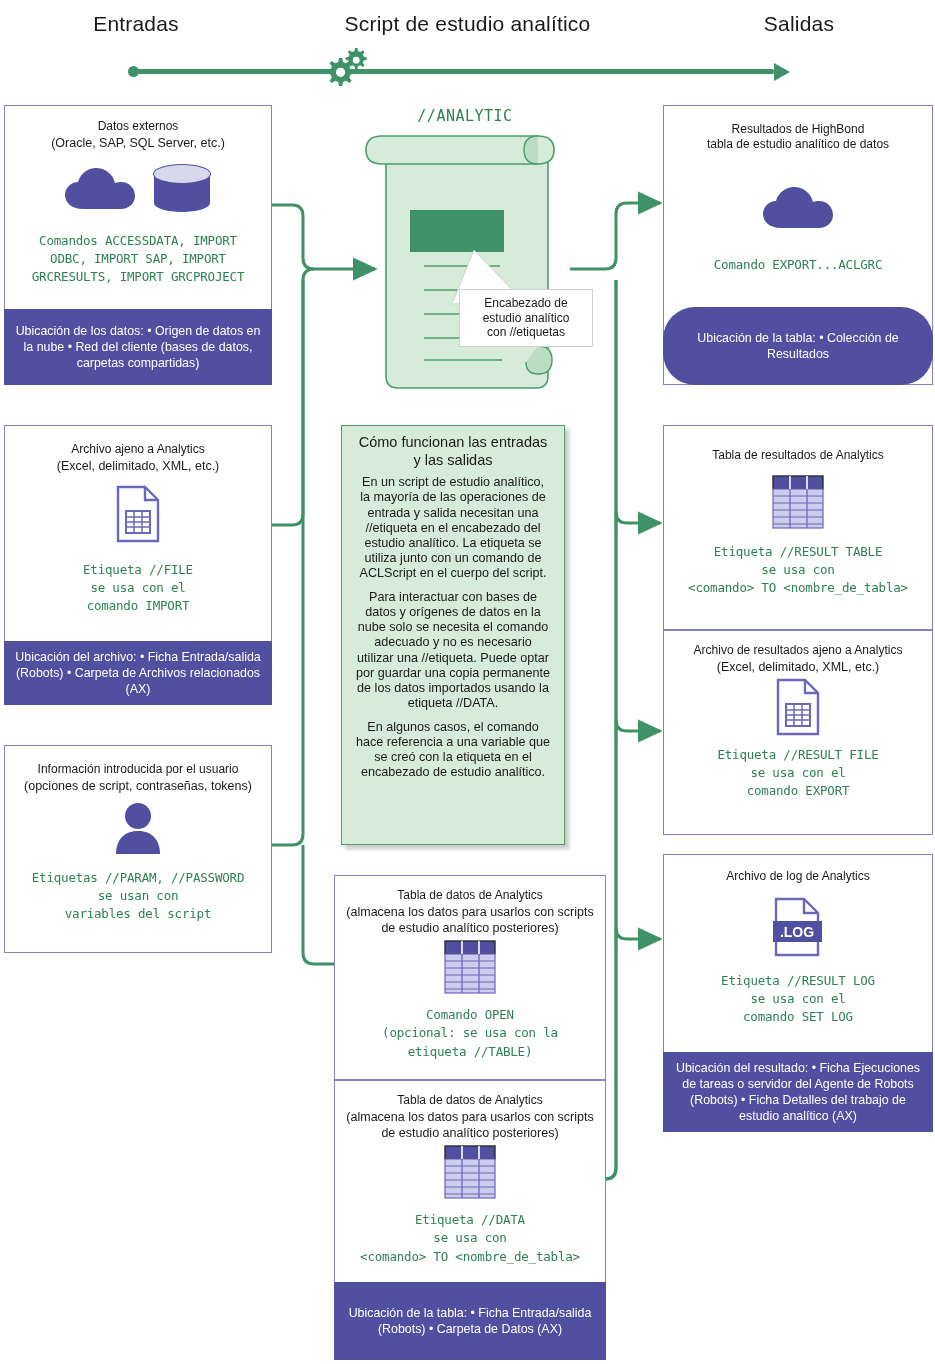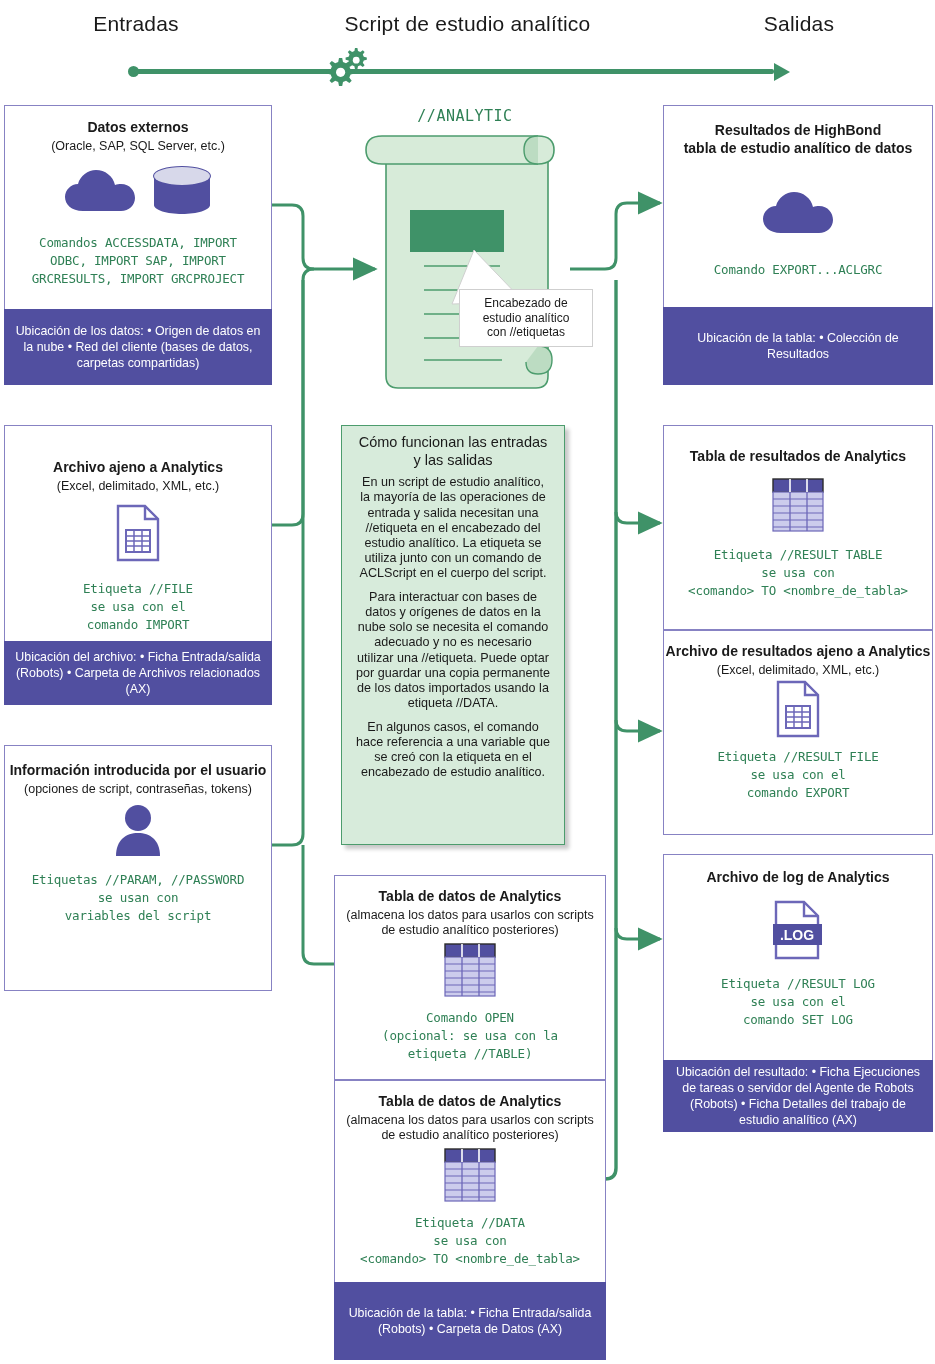--- a/index.html
+++ b/index.html
@@ -9,21 +9,21 @@
   
   .col-head{font-size:21px;color:#1a1a1a;text-align:center;font-weight:400;letter-spacing:.2px;}
 
   
   .bar-line{background:#3f9268;height:5px;border-radius:2px;}
   .bar-dot{width:11px;height:11px;border-radius:50%;background:#3f9268;}
   .bar-head{width:0;height:0;border-left:16px solid #3f9268;border-top:9px solid transparent;border-bottom:9px solid transparent;}
 
   
   .card{background:#ffffff;border:1px solid #8782c3;box-sizing:border-box;}
-  .card-title{font-size:14px;font-weight:bold;color:#1a1a1a;text-align:center;line-height:1.25;}
+  .card-title{font-size:12px;font-weight:normal;color:#1a1a1a;text-align:center;line-height:1.25;}
   .card-sub{font-size:12.5px;color:#1a1a1a;text-align:center;line-height:1.25;margin-top:2px;}
   .mono{font-family:"DejaVu Sans Mono","Liberation Mono",monospace;font-size:12.5px;color:#2f8055;text-align:center;line-height:1.45;white-space:pre-line;letter-spacing:-.2px;}
   .band{background:#514fa0;color:#ffffff;font-size:12.4px;text-align:center;line-height:1.3;box-sizing:border-box;padding:7px 8px;}
 
   
   .ico-wrap{display:flex;align-items:center;justify-content:center;}
 
   
   .green-panel{background:#d7ebdb;border:1px solid #4c9c6d;box-sizing:border-box;
                box-shadow:4px 4px 4px rgba(0,0,0,.22);padding:8px 14px;}
@@ -105,21 +105,21 @@
     </span>
   </div>
   <div class="mono" style="margin-top:10px;">Comandos ACCESSDATA, IMPORT
 ODBC, IMPORT SAP, IMPORT
 GRCRESULTS, IMPORT GRCPROJECT</div>
   <div class="band" style="position:absolute;left:-1px;right:-1px;bottom:-1px;height:76px;display:flex;align-items:center;justify-content:center;">Ubicación de los datos:
 • Origen de datos en la nube  • Red del cliente (bases de datos, carpetas compartidas)</div>
 </div>
 
 <div class="abs card" style="left:4px;top:425px;width:268px;height:280px;">
-  <div class="card-title" style="margin-top:33px;">Archivo ajeno a Analytics</div>
+  <div class="card-title" style="margin-top:16px;">Archivo ajeno a Analytics</div>
   <div class="card-sub">(Excel, delimitado, XML, etc.)</div>
   <div class="ico-wrap" style="height:70px;margin-top:6px;">
     <span>
       <svg width="46" height="58" viewBox="0 0 46 58">
         <path d="M3 2 H30 L43 15 V56 H3 Z" fill="#ffffff" stroke="#6c67b8" stroke-width="2.4"></path>
         <path d="M30 2 V15 H43" fill="none" stroke="#6c67b8" stroke-width="2.4"></path>
         <rect x="11" y="26" width="24" height="22" fill="#ffffff" stroke="#6c67b8" stroke-width="2"></rect>
         <g stroke="#6c67b8" stroke-width="1.5">
           <line x1="11" y1="32" x2="35" y2="32"></line>
             <line x1="11" y1="37" x2="35" y2="37"></line>
@@ -130,21 +130,21 @@
       </svg>
     </span>
   </div>
   <div class="mono" style="margin-top:10px;">Etiqueta //FILE
 se usa con el
 comando IMPORT</div>
   <div class="band" style="position:absolute;left:-1px;right:-1px;bottom:-1px;height:64px;display:flex;align-items:center;justify-content:center;">Ubicación del archivo:
 • Ficha Entrada/salida (Robots) • Carpeta de Archivos relacionados (AX)</div>
 </div>
 
-<div class="abs card" style="left:4px;top:745px;width:268px;height:246px;">
+<div class="abs card" style="left:4px;top:745px;width:268px;height:208px;">
   <div class="card-title" style="margin-top:16px;">Información introducida por el usuario</div>
   <div class="card-sub">(opciones de script, contraseñas, tokens)</div>
   <div class="ico-wrap" style="height:62px;margin-top:4px;">
     <span>
       <svg width="52" height="56" viewBox="0 0 52 56">
         <circle cx="26" cy="16" r="13" fill="#514fa0"></circle>
         <path d="M4 54 C4 38 14 31 26 31 C38 31 48 38 48 54 Z" fill="#514fa0"></path>
       </svg>
     </span>
   </div>
@@ -259,21 +259,21 @@
   <div class="card-title" style="margin-top:16px;white-space:pre-line;">Resultados de HighBond
 tabla de estudio analítico de datos</div>
   <div class="ico-wrap" style="height:72px;margin-top:22px;">
     <span>
       <svg width="76" height="48" viewBox="0 0 76 48">
         <path fill="#514fa0" d="M21 44 C9 44 3 37 3 30 C3 23 9 17 16 17 C18 9 26 3 34 3 C43 3 51 9 53 18 C55 17 57 17 59 17 C68 17 73 24 73 31 C73 38 67 44 59 44 Z"></path>
       </svg>
     </span>
   </div>
   <div class="mono" style="margin-top:10px;">Comando EXPORT...ACLGRC</div>
-  <div class="band" style="position:absolute;left:-1px;right:-1px;bottom:-1px;height:78px;display:flex;align-items:center;justify-content:center;">Ubicación de la tabla:
+  <div class="band" style="position:absolute;left:-1px;right:-1px;bottom:-1px;height:78px;display:flex;align-items:center;justify-content:center;border-radius:32px;">Ubicación de la tabla:
 • Colección de Resultados</div>
 </div>
 
 <div class="abs card" style="left:663px;top:425px;width:270px;height:205px;">
   <div class="card-title" style="margin-top:22px;">Tabla de resultados de Analytics</div>
   <div class="ico-wrap" style="height:62px;margin-top:10px;">
     <span>
       <svg width="54" height="56" viewBox="0 0 54 56">
         <rect x="2" y="2" width="50" height="13" fill="#514fa0" stroke="#2b2b2b" stroke-width="1.4"></rect>
         <rect x="2" y="15" width="50" height="39" fill="#ccccec" stroke="#6c67b8" stroke-width="1.2"></rect>
@@ -332,15 +332,15 @@
         <path d="M3 2 H31 L45 16 V58 H3 Z" fill="#ffffff" stroke="#6c67b8" stroke-width="2.4"></path>
         <path d="M31 2 V16 H45" fill="none" stroke="#6c67b8" stroke-width="2.4"></path>
         <rect x="0" y="24" width="49" height="21" fill="#514fa0"></rect>
         <text x="24" y="40" font-family="Liberation Sans, sans-serif" font-size="14" fill="#ffffff" text-anchor="middle" font-weight="bold">.LOG</text>
       </svg>
     </span>
   </div>
   <div class="mono" style="margin-top:6px;">Etiqueta //RESULT LOG
 se usa con el
 comando SET LOG</div>
-  <div class="band" style="position:absolute;left:-1px;right:-1px;bottom:-1px;height:72px;display:flex;align-items:center;justify-content:center;">Ubicación del resultado:
+  <div class="band" style="position:absolute;left:-1px;right:-1px;bottom:-1px;height:80px;display:flex;align-items:center;justify-content:center;">Ubicación del resultado:
 • Ficha Ejecuciones de tareas o servidor del Agente de Robots (Robots) • Ficha Detalles del trabajo de estudio analítico (AX)</div>
 </div>
 
 </body></html>

